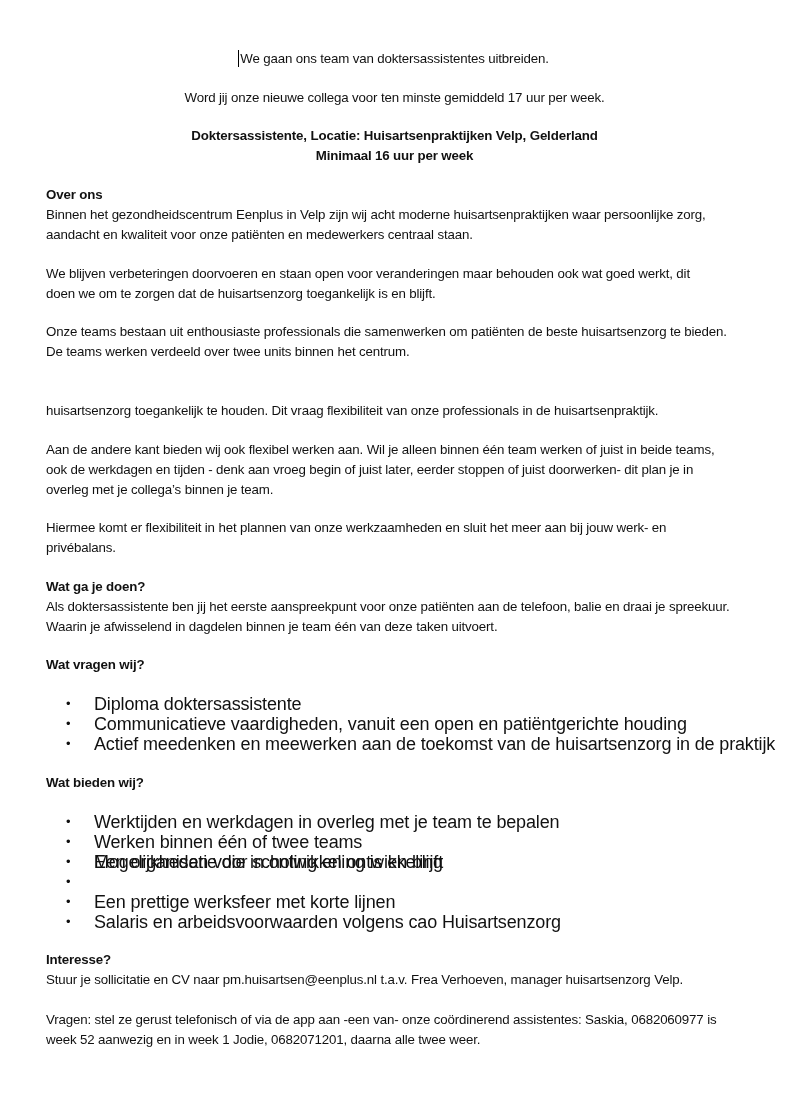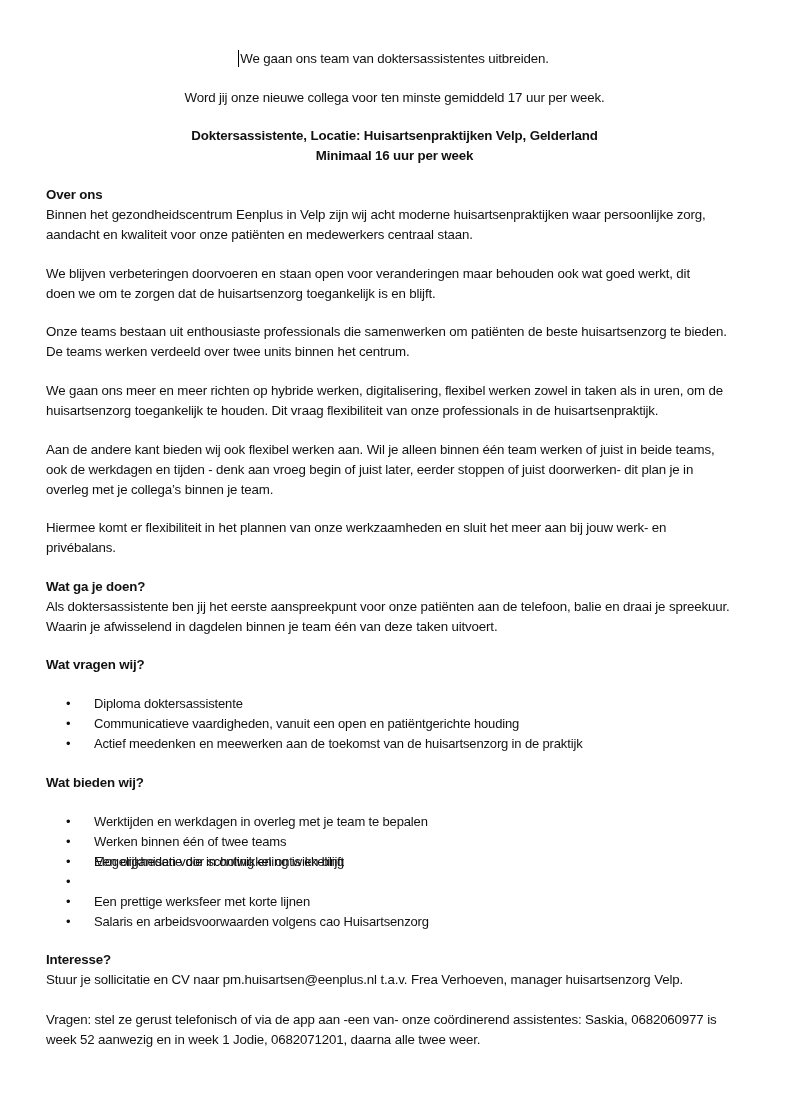--- a/index.html
+++ b/index.html
@@ -3,21 +3,21 @@
 <meta charset="utf-8">
 <style>
   html, body { margin: 0; padding: 0; background: #ffffff; }
   body { width: 789px; height: 1116px; position: relative; overflow: hidden;
          font-family: "Liberation Sans", "DejaVu Sans", sans-serif; color: #111111; }
   .page { position: absolute; left: 0; top: 0; width: 789px; height: 1116px; background: #fff; }
   .ln { position: absolute; left: 46px; font-size: 13.3px; line-height: 20px; white-space: nowrap; letter-spacing: -0.15px; }
   .center { left: 0; width: 789px; text-align: center; }
   .b { font-weight: bold; }
   .bullet { position: absolute; left: 66px; font-size: 13px; line-height: 20px; }
-  .li { position: absolute; left: 94px; font-size: 13px; line-height: 20px; white-space: nowrap; letter-spacing: -0.15px; }
+  .li { position: absolute; left: 94px; font-size: 18px; line-height: 20px; white-space: nowrap; letter-spacing: -0.15px; }
   .caret { position: absolute; left: 238px; top: 50px; width: 1px; height: 17px; background: #000; }
 </style>
 </head>
 <body>
 
 <div class="page">
   <div class="caret"></div>
 
   <div class="ln center" style="top:49px">We gaan ons team van doktersassistentes uitbreiden.</div>
   <div class="ln center" style="top:88px">Word jij onze nieuwe collega voor ten minste gemiddeld 17 uur per week.</div>
@@ -27,21 +27,20 @@
   <div class="ln b" style="top:185px">Over ons</div>
   <div class="ln" style="top:205px">Binnen het gezondheidscentrum Eenplus in Velp zijn wij acht moderne huisartsenpraktijken waar persoonlijke zorg,</div>
   <div class="ln" style="top:225px">aandacht en kwaliteit voor onze patiënten en medewerkers centraal staan.</div>
 
   <div class="ln" style="top:264px">We blijven verbeteringen doorvoeren en staan open voor veranderingen maar behouden ook wat goed werkt, dit</div>
   <div class="ln" style="top:284px">doen we om te zorgen dat de huisartsenzorg toegankelijk is en blijft.</div>
 
   <div class="ln" style="top:322px">Onze teams bestaan uit enthousiaste professionals die samenwerken om patiënten de beste huisartsenzorg te bieden.</div>
   <div class="ln" style="top:342px">De teams werken verdeeld over twee units binnen het centrum.</div>
 
-  <div class="ln" style="top:381px">We gaan ons meer en meer richten op hybride werken, digitalisering, flexibel werken zowel in taken als in uren, om de</div>
   <div class="ln" style="top:401px">huisartsenzorg toegankelijk te houden. Dit vraag flexibiliteit van onze professionals in de huisartsenpraktijk.</div>
 
   <div class="ln" style="top:440px">Aan de andere kant bieden wij ook flexibel werken aan. Wil je alleen binnen één team werken of juist in beide teams,</div>
   <div class="ln" style="top:460px">ook de werkdagen en tijden - denk aan vroeg begin of juist later, eerder stoppen of juist doorwerken- dit plan je in</div>
   <div class="ln" style="top:480px">overleg met je collega’s binnen je team.</div>
 
   <div class="ln" style="top:518px">Hiermee komt er flexibiliteit in het plannen van onze werkzaamheden en sluit het meer aan bij jouw werk- en</div>
   <div class="ln" style="top:538px">privébalans.</div>
 
   <div class="ln b" style="top:577px">Wat ga je doen?</div>

